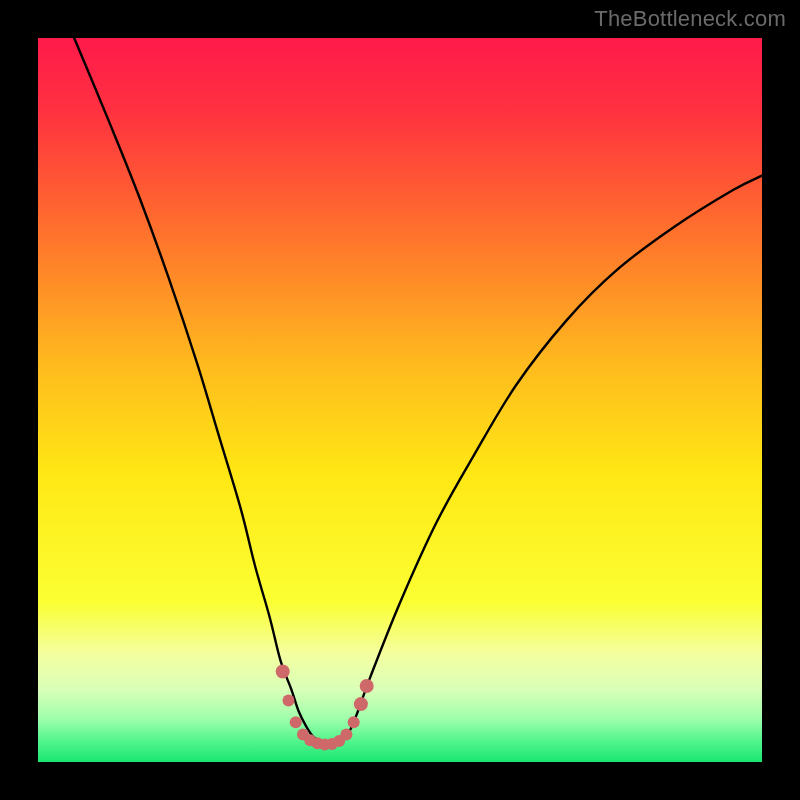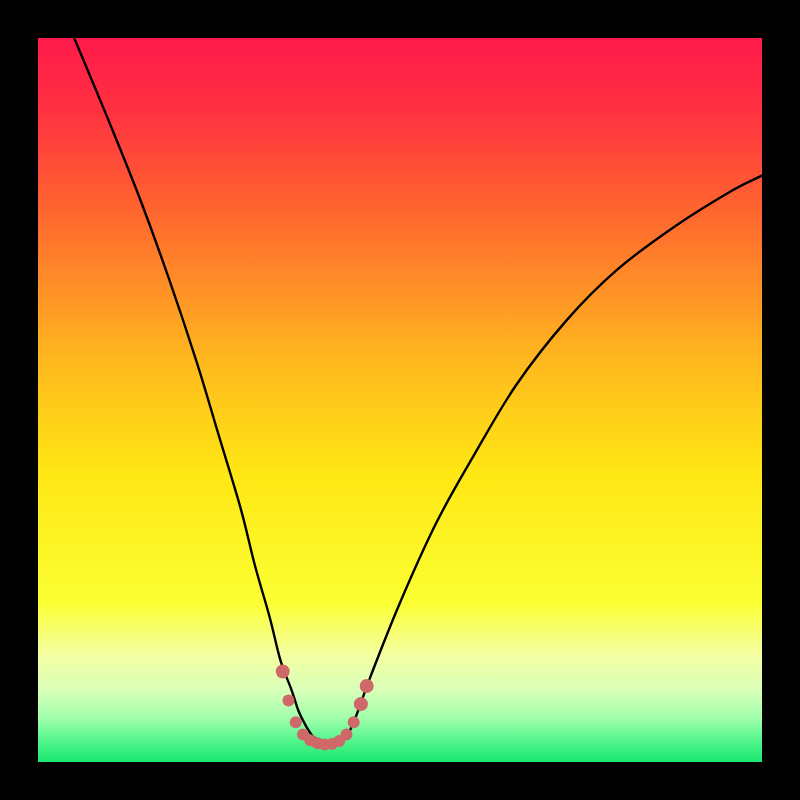--- a/index.html
+++ b/index.html
@@ -42,20 +42,21 @@
   .plot-area svg {
     display: block;
     width: 100%;
     height: 100%;
   }
 </style>
 </head>
 <body>
 
 <div class="outer-frame">
+  <div class="watermark">TheBottleneck.com</div>
   <div class="plot-area">
     <svg id="chart-svg" viewBox="0 0 724 724" preserveAspectRatio="none">
       <defs>
         <linearGradient id="bg-grad" x1="0" y1="0" x2="0" y2="1">
             <stop offset="0%" stop-color="#ff1a4b"></stop>
             <stop offset="10%" stop-color="#ff3140"></stop>
             <stop offset="25%" stop-color="#ff6a2e"></stop>
             <stop offset="45%" stop-color="#ffba1e"></stop>
             <stop offset="60%" stop-color="#ffe714"></stop>
             <stop offset="78%" stop-color="#fbff33"></stop>

